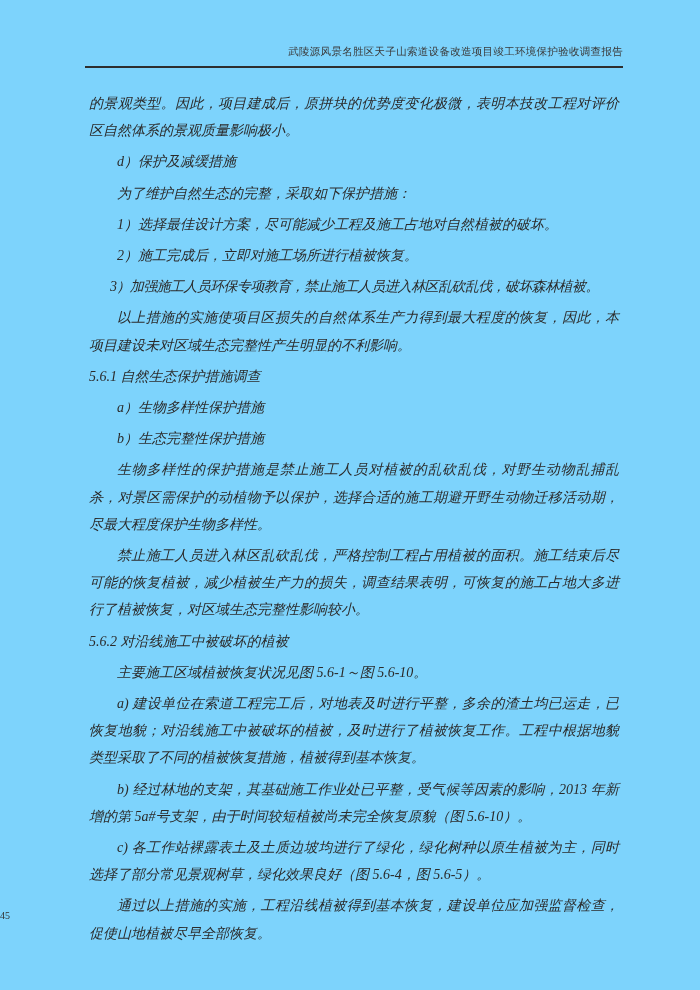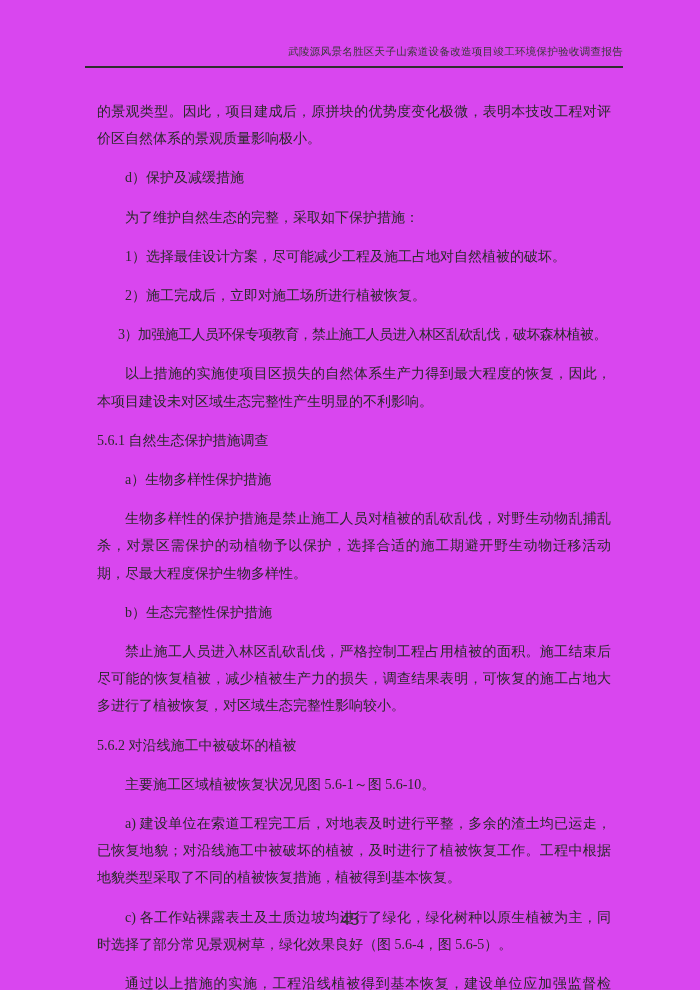--- a/index.html
+++ b/index.html
@@ -4,21 +4,21 @@
 <style>
   html, body {
     margin: 0;
     padding: 0;
     background: #ffffff;
   }
   .page {
     position: relative;
     width: 700px;
     height: 990px;
-    background: #d946ef;
+    background: #7dd3fc;
     font-family: "Liberation Serif", serif;
     color: #2b2b2b;
     overflow: hidden;
   }
   .running-header {
     position: absolute;
     left: 85px;
     right: 77px;
     top: 45px;
     text-align: right;
@@ -33,64 +33,65 @@
     position: absolute;
     left: 85px;
     right: 77px;
     top: 86px;
     font-size: 14px;
     line-height: 27.2px;
     text-align: justify;
     text-justify: inter-ideograph;
   }
   .content p {
-    margin: 12px;
+    margin: 4px;
     padding: 0;
+    font-style: italic;
   }
   .ind { text-indent: 2em; }
   .tight { text-indent: 1.5em; letter-spacing: -0.6px; }
   .h2 {
     font-weight: bold;
     font-family: "Liberation Sans", sans-serif;
     letter-spacing: 0.2px;
   }
   .h3 { font-weight: normal; }
   .page-number {
     position: absolute;
     top: 910px;
     left: 0;
     width: 100%;
-    text-align: center;
-    font-size: 17px;
+    font-size: 10px;
     color: #333333;
-    font-family: Liberation Sans, sans-serif;
+    font-family: Liberation Serif, serif;
   }
 </style>
 </head>
 <body>
 
 <div class="page">
 
   <div class="running-header">武陵源风景名胜区天子山索道设备改造项目竣工环境保护验收调查报告</div>
 
   <div class="content">
     <p>的景观类型。因此，项目建成后，原拼块的优势度变化极微，表明本技改工程对评价区自然体系的景观质量影响极小。</p>
     <p class="ind">d）保护及减缓措施</p>
     <p class="ind">为了维护自然生态的完整，采取如下保护措施：</p>
     <p class="ind">1）选择最佳设计方案，尽可能减少工程及施工占地对自然植被的破坏。</p>
     <p class="ind">2）施工完成后，立即对施工场所进行植被恢复。</p>
     <p class="tight">3）加强施工人员环保专项教育，禁止施工人员进入林区乱砍乱伐，破坏森林植被。</p>
     <p class="ind">以上措施的实施使项目区损失的自然体系生产力得到最大程度的恢复，因此，本项目建设未对区域生态完整性产生明显的不利影响。</p>
     <p class="h3">5.6.1 自然生态保护措施调查</p>
     <p class="ind">a）生物多样性保护措施</p>
+    <p class="ind">b）生态完整性保护措施</p>
     <p class="ind">生物多样性的保护措施是禁止施工人员对植被的乱砍乱伐，对野生动物乱捕乱杀，对景区需保护的动植物予以保护，选择合适的施工期避开野生动物迁移活动期，尽最大程度保护生物多样性。</p>
-    <p class="ind">b）生态完整性保护措施</p>
     <p class="ind">禁止施工人员进入林区乱砍乱伐，严格控制工程占用植被的面积。施工结束后尽可能的恢复植被，减少植被生产力的损失，调查结果表明，可恢复的施工占地大多进行了植被恢复，对区域生态完整性影响较小。</p>
     <p class="h3">5.6.2 对沿线施工中被破坏的植被</p>
     <p class="ind">主要施工区域植被恢复状况见图 5.6-1～图 5.6-10。</p>
     <p class="ind">a) 建设单位在索道工程完工后，对地表及时进行平整，多余的渣土均已运走，已恢复地貌；对沿线施工中被破坏的植被，及时进行了植被恢复工作。工程中根据地貌类型采取了不同的植被恢复措施，植被得到基本恢复。</p>
+    <p class="ind">b) 经过林地的支架，其基础施工作业处已平整，受气候等因素的影响，2013 年新增的第 5a#号支架，由于时间较短植被尚未完全恢复原貌（图 5.6-10）。</p>
     <p class="ind">c) 各工作站裸露表土及土质边坡均进行了绿化，绿化树种以原生植被为主，同时选择了部分常见景观树草，绿化效果良好（图 5.6-4，图 5.6-5）。</p>
     <p class="ind">通过以上措施的实施，工程沿线植被得到基本恢复，建设单位应加强监督检查，促使山地植被尽早全部恢复。</p>
   </div>
 
   <div class="page-number">45</div>
 
 </div>
 
 </body></html>

